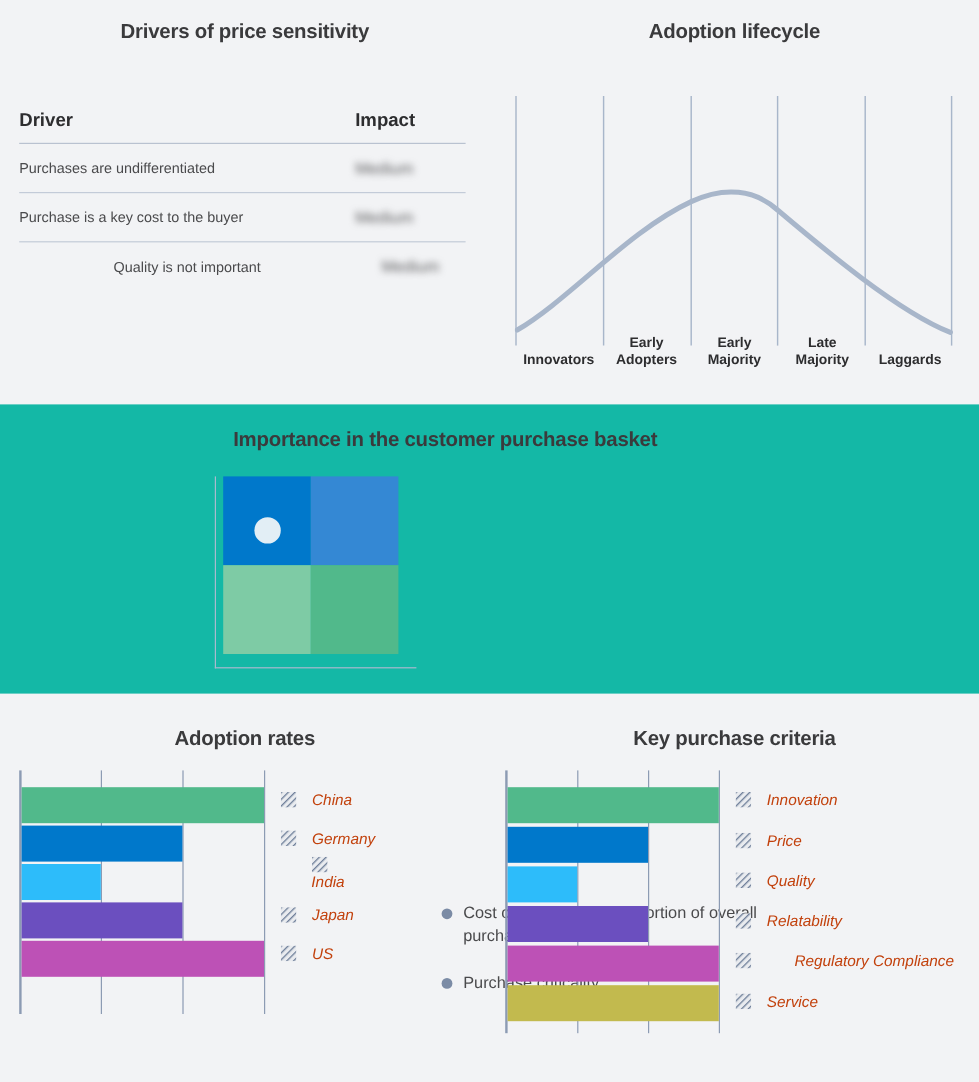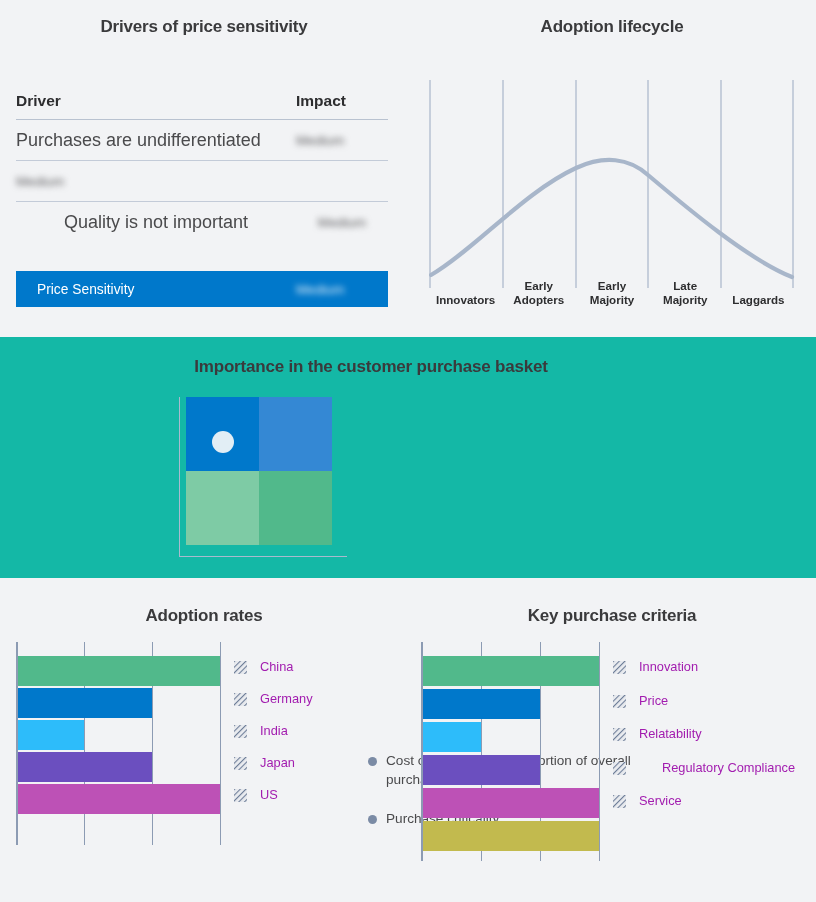--- a/index.html
+++ b/index.html
@@ -23,21 +23,21 @@
   .drivers { position: absolute; left: 0; top: 0; width: 408px; height: 337px; }
   .drivers .panel-title { position: absolute; left: 0; top: 17px; width: 408px; }
 
   .drv-table { position: absolute; left: 16px; top: 92px; width: 372px; }
   .drv-head { display: flex; align-items: flex-end; padding-bottom: 9px; border-bottom: 1px solid #B9C2D0; }
   .drv-head .h-driver { flex: 1; font-size: 15.5px; font-weight: bold; color: #2D2D2F; }
   .drv-head .h-impact { width: 92px; font-size: 15.5px; font-weight: bold; color: #2D2D2F; text-align: left; }
 
   .drv-row { display: flex; align-items: center; height: 41px; border-bottom: 1px solid #C3CBD8; }
   .drv-row:nth-child(4) { border-bottom: none; text-align: center; }
-  .drv-row .d-name { flex: 1; font-size: 18px; color: #4A4A4C; }
+  .drv-row .d-name { flex: 1; font-size: 12px; color: #4A4A4C; }
   .drv-row .d-impact { width: 92px; font-size: 13.6px; color: #4A4A4C; }
 
   .blurred {
     filter: blur(3.2px);
     color: #5C5C5E;
     display: inline-block;
     font-size: 13.6px;
     user-select: none;
   }
   .blurred.on-blue { color: #EAF3FB; }
@@ -94,21 +94,21 @@
   .bchart .panel-title { position: absolute; top: 28px; width: 100%; }
 
   .plot { position: absolute; }
   .plot .vline { position: absolute; top: 0; width: 1px; background: #8C9BB3; }
   .plot .axis-left { position: absolute; left: 0; top: 0; width: 2px; background: #8C9BB3; }
   .bar { position: absolute; height: 30px; }
 
   .blegend { position: absolute; }
   .bl-item { display: flex; align-items: center; }
   .bl-swatch { width: 13px; height: 13px; flex: none; margin-right: 13px; }
-  .bl-label { font-size: 12.8px; color: #a21caf; white-space: nowrap; }
+  .bl-label { font-size: 12.8px; color: #c2410c; white-space: nowrap; font-style: italic; }
 </style>
 </head>
 <body>
 
 <div class="page">
 
   <div class="band-top">
 
     <div class="drivers">
       <div class="panel-title">Drivers of price sensitivity</div>
@@ -118,33 +118,30 @@
           <div class="h-driver">Driver</div>
           <div class="h-impact">Impact</div>
         </div>
 
         <div class="drv-row">
           <div class="d-name">Purchases are undifferentiated</div>
           <div class="d-impact"><span class="blurred">Medium</span></div>
         </div>
 
         <div class="drv-row">
+          <div class="d-name">Purchase is a key cost to the buyer</div>
           <div class="d-impact"><span class="blurred">Medium</span></div>
         </div>
 
         <div class="drv-row">
           <div class="d-name">Quality is not important</div>
           <div class="d-impact"><span class="blurred">Medium</span></div>
         </div>
       </div>
 
-      <div class="drv-highlight">
-        <div class="d-name">Price Sensitivity</div>
-        <div class="d-impact"><span class="blurred on-blue">Medium</span></div>
-      </div>
     </div>
 
     <div class="lifecycle">
       <div class="panel-title">Adoption lifecycle</div>
 
       <div class="lc-plot">
         <svg class="lc-svg" width="366" height="230">
           <g>
             <line x1="1" y1="0" x2="1" y2="208" stroke="#A8B6CA" stroke-width="1.2"></line>
             <line x1="74" y1="0" x2="74" y2="208" stroke="#A8B6CA" stroke-width="1.2"></line>
@@ -243,21 +240,21 @@
           <span class="bl-label">China</span>
         </div>
         <div class="bl-item" style="height:32px;">
           <span class="bl-swatch">
             <svg width="13" height="13">
                 <rect width="13" height="13" fill="url(#h1)"></rect>
               </svg>
           </span>
           <span class="bl-label">Germany</span>
         </div>
-        <div class="bl-item" style="height:32px;">
+        <div class="bl-item" style="height:32px;flex-direction:column;">
           <span class="bl-swatch">
             <svg width="13" height="13">
                 <rect width="13" height="13" fill="url(#h1)"></rect>
               </svg>
           </span>
           <span class="bl-label">India</span>
         </div>
         <div class="bl-item" style="height:32px;">
           <span class="bl-swatch">
             <svg width="13" height="13">
@@ -304,20 +301,28 @@
           <span class="bl-label">Innovation</span>
         </div>
         <div class="bl-item" style="height:33.5px;">
           <span class="bl-swatch">
             <svg width="13" height="13">
                 <rect width="13" height="13" fill="url(#h1)"></rect>
               </svg>
           </span>
           <span class="bl-label">Price</span>
         </div>
+        <div class="bl-item" style="height:33.5px;">
+          <span class="bl-swatch">
+            <svg width="13" height="13">
+                <rect width="13" height="13" fill="url(#h1)"></rect>
+              </svg>
+          </span>
+          <span class="bl-label">Quality</span>
+        </div>
         <div class="bl-item" style="height:33.5px;text-align:right;">
           <span class="bl-swatch">
             <svg width="13" height="13">
                 <rect width="13" height="13" fill="url(#h1)"></rect>
               </svg>
           </span>
           <span class="bl-label">Relatability</span>
         </div>
         <div class="bl-item" style="height:33.5px;gap:23px;">
           <span class="bl-swatch">

